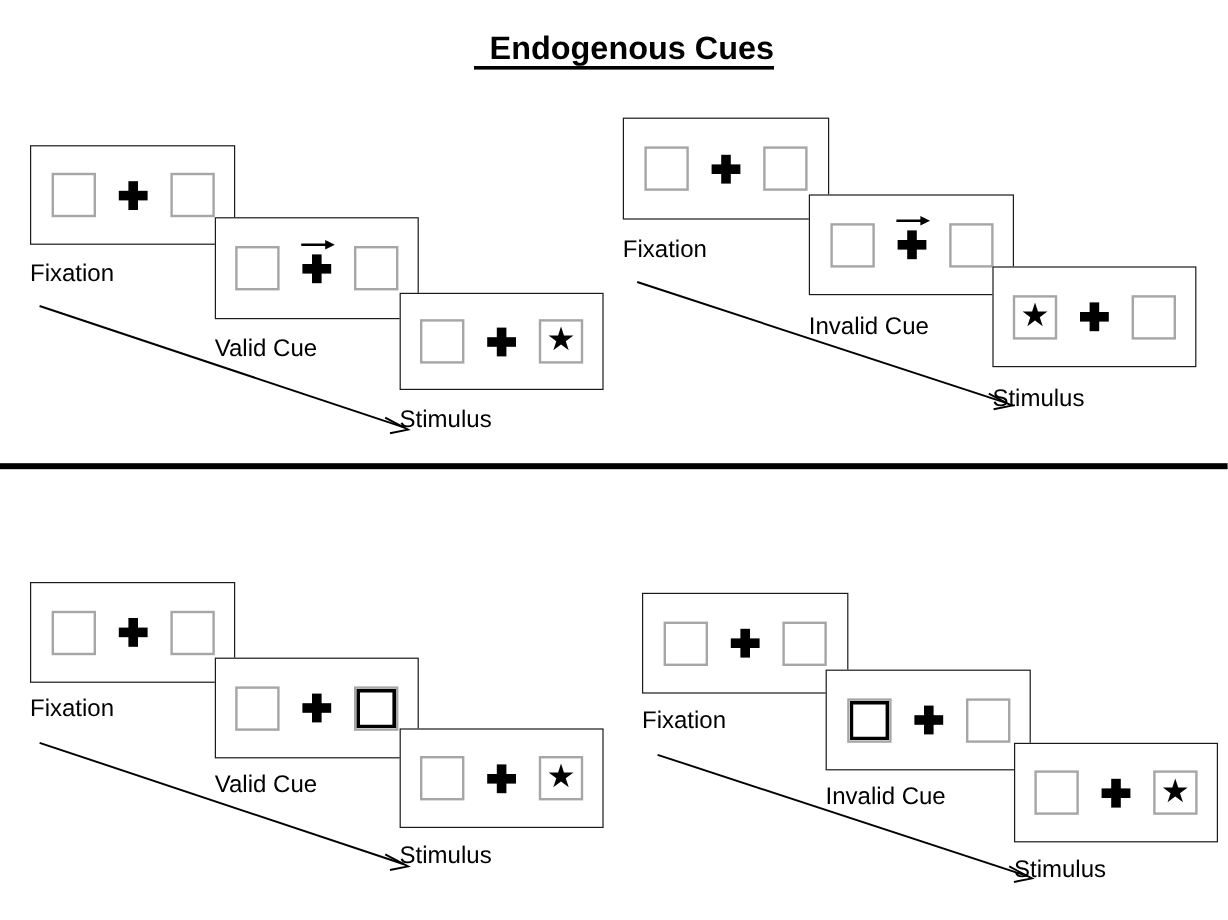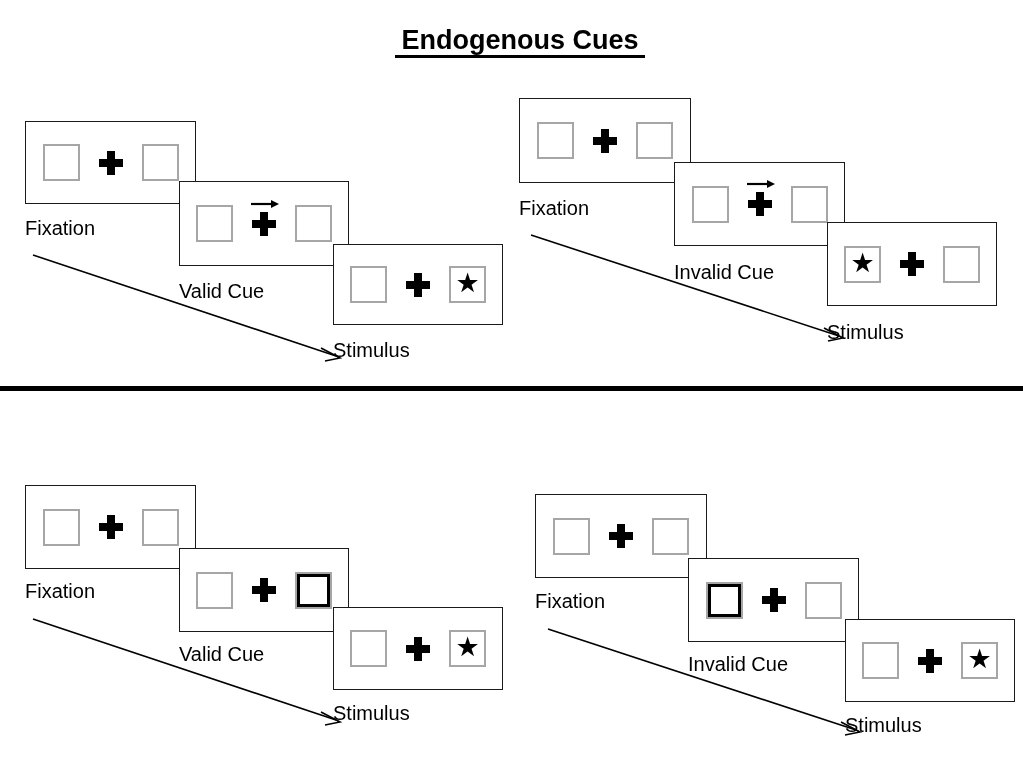--- a/index.html
+++ b/index.html
@@ -10,21 +10,21 @@
     color:#000;
   }
   .canvas{position:absolute;left:0;top:0;width:1023px;height:767px;}
 
   
   .section-title{
     position:absolute;
     font-size:27px;
     font-weight:bold;
     letter-spacing:0px;
-    text-align:center;
+    text-align:right;
     white-space:nowrap;
     border-bottom:3px solid #000;
     padding-bottom:1px;
     line-height:1.05;
   }
 
   
   .divider{
     position:absolute;
     left:0;width:1023px;height:5px;

